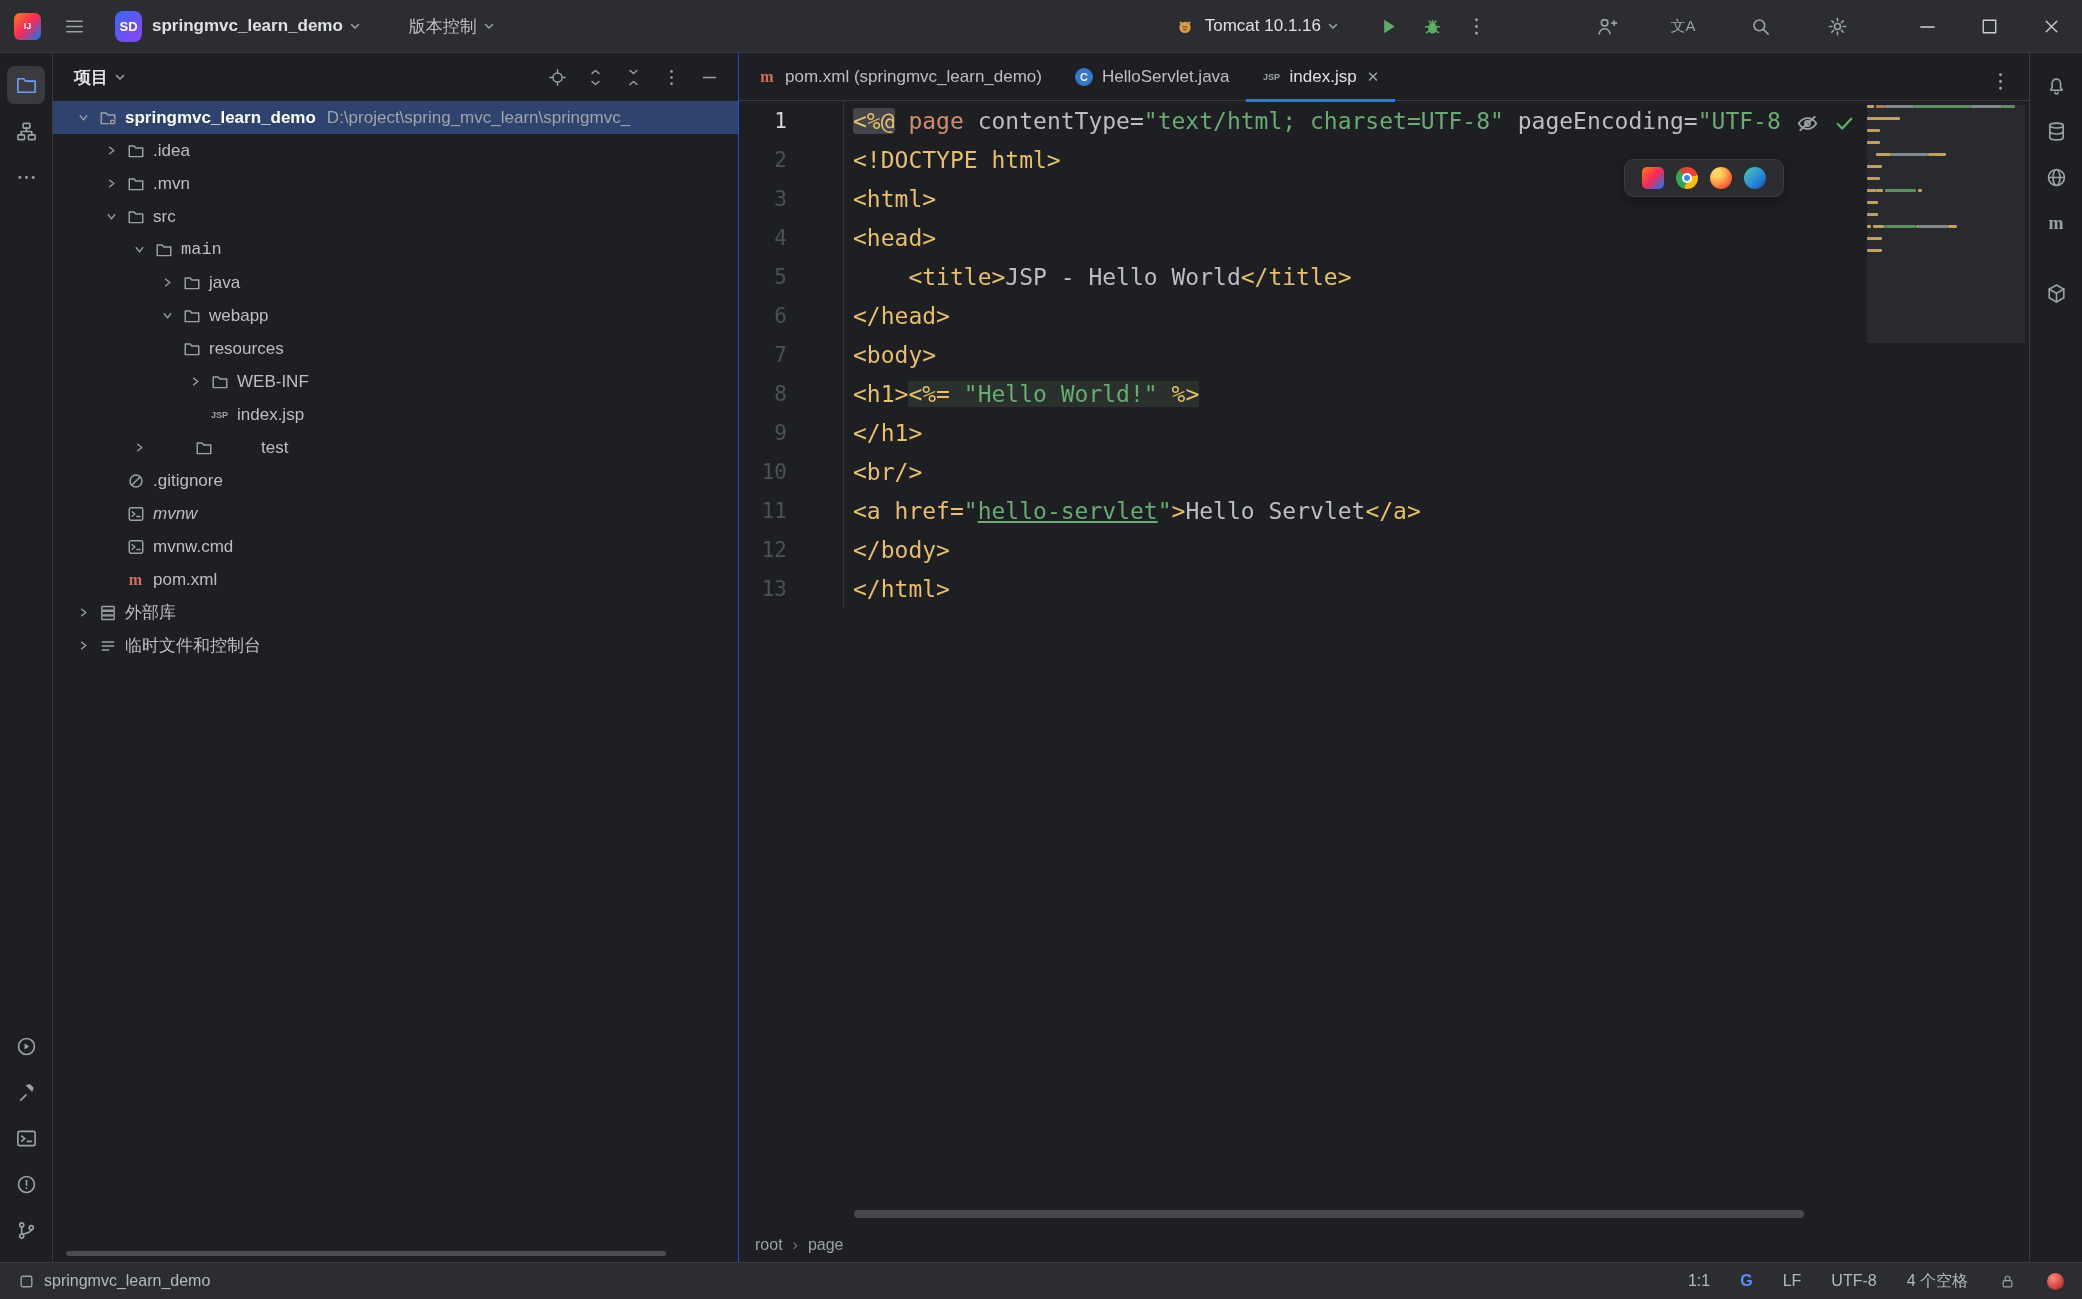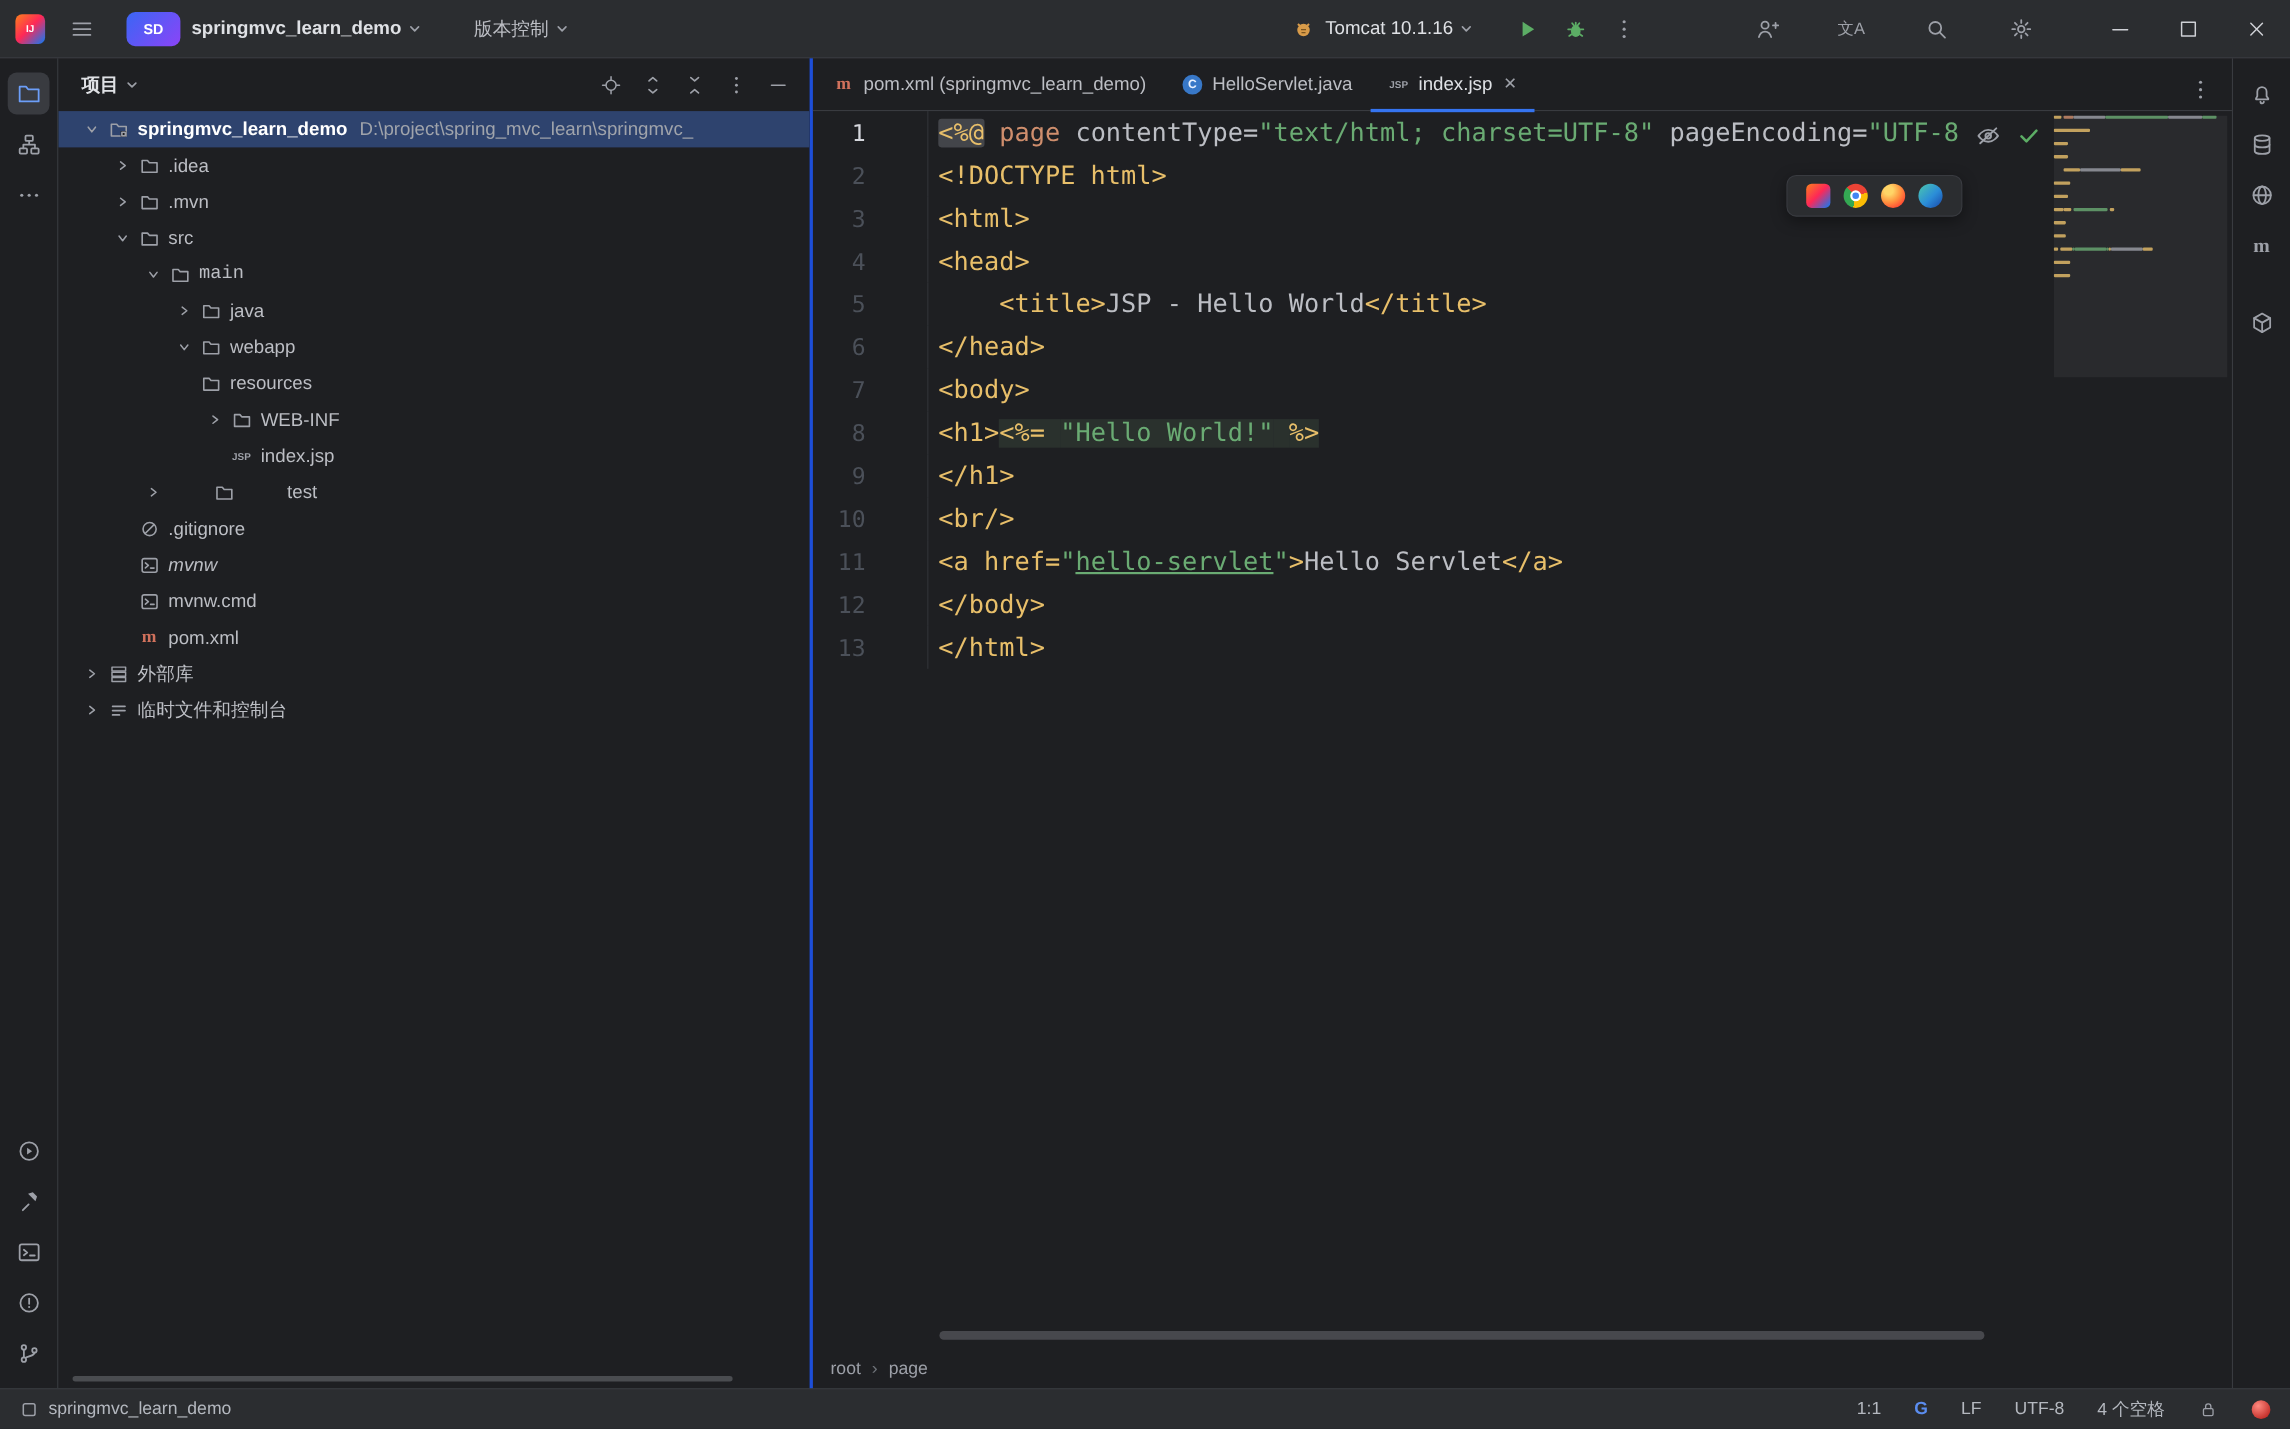--- a/index.html
+++ b/index.html
@@ -12,21 +12,21 @@
   }
   
   .titlebar{height:53px;flex:0 0 53px;background:#2b2d30;border-bottom:1px solid #393b40;
     display:flex;align-items:center;padding:0 0 0 14px;}
   .idea-logo{width:27px;height:27px;border-radius:6px;
     background:linear-gradient(135deg,#fc801d 0%,#fe2857 48%,#087cfa 100%);
     display:flex;align-items:center;justify-content:center;color:#fff;font-size:9px;font-weight:bold;}
   .tb-btn{width:38px;height:38px;border-radius:8px;display:flex;align-items:center;justify-content:center;color:#9da0a8;flex:0 0 auto;}
   .tb-btn svg{width:23px;height:23px;}
   .hamburger{margin-left:14px;}
-  .proj-badge{width:49px;height:31px;border-radius:8px;margin-left:22px;
+  .proj-badge{width:27px;height:31px;border-radius:8px;margin-left:22px;
     background:linear-gradient(135deg,#3a66f5,#8b44f7);
     display:flex;align-items:center;justify-content:center;color:#fff;font-weight:bold;font-size:13px;}
   .proj-name{margin-left:10px;color:#dfe1e5;font-weight:600;}
   .caret{width:16px;height:16px;color:#9da0a8;margin-left:4px;display:inline-flex;}
   .caret svg{width:16px;height:16px;}
   .vcs-widget{display:flex;align-items:center;margin-left:46px;color:#bcbec4;}
   .tb-right{margin-left:auto;display:flex;align-items:center;}
   .run-widget{display:flex;align-items:center;color:#dfe1e5;}
   .run-widget .tomcat{width:22px;height:22px;margin-right:9px;}
   .run-actions{display:flex;align-items:center;margin-left:22px;}
@@ -41,21 +41,21 @@
   .main{flex:1;display:flex;min-height:0;}
   .stripe{width:53px;flex:0 0 53px;display:flex;flex-direction:column;align-items:center;padding:9px 0;}
   .stripe-left{border-right:1px solid #393b40;}
   .stripe-right{border-left:1px solid #393b40;}
   .tool-btn{width:38px;height:38px;border-radius:8px;display:flex;align-items:center;justify-content:center;color:#9da0a8;margin:4px 0;flex:0 0 auto;}
   .tool-btn svg{width:23px;height:23px;}
   .tool-btn.active{background:#393b40;color:#6c9ef8;}
   .stripe .spacer{margin-top:auto;}
   .mtool,.mtxt{font-size:18px;font-weight:bold;font-family:"Liberation Serif","DejaVu Serif",serif;}
   
-  .project-panel{width:686px;flex:0 0 686px;border-right:3px solid #1d4ed8;display:flex;flex-direction:column;position:relative;min-height:0;}
+  .project-panel{width:686px;flex:0 0 686px;border-right:1px solid #1d4ed8;display:flex;flex-direction:column;position:relative;min-height:0;}
   .pp-header{height:48px;flex:0 0 48px;display:flex;align-items:center;padding:0 10px 0 21px;}
   .pp-title{color:#dfe1e5;font-weight:600;}
   .pp-icons{margin-left:auto;display:flex;align-items:center;}
   .pp-icons .tool-btn{width:34px;height:34px;margin:0 2px;}
   .pp-icons .tool-btn svg{width:21px;height:21px;}
   .tree{flex:1;overflow:hidden;position:relative;}
   .tree-row{height:33px;display:flex;align-items:center;white-space:nowrap;overflow:hidden;color:#bcbec4;}
   .tree-row.selected{background:#2e436e;}
   .tree-row.selected .tw-label{color:#ffffff;font-weight:bold;}
   .tw-chevron{width:21px;height:21px;flex:0 0 21px;display:flex;align-items:center;justify-content:center;color:#9da0a8;}

